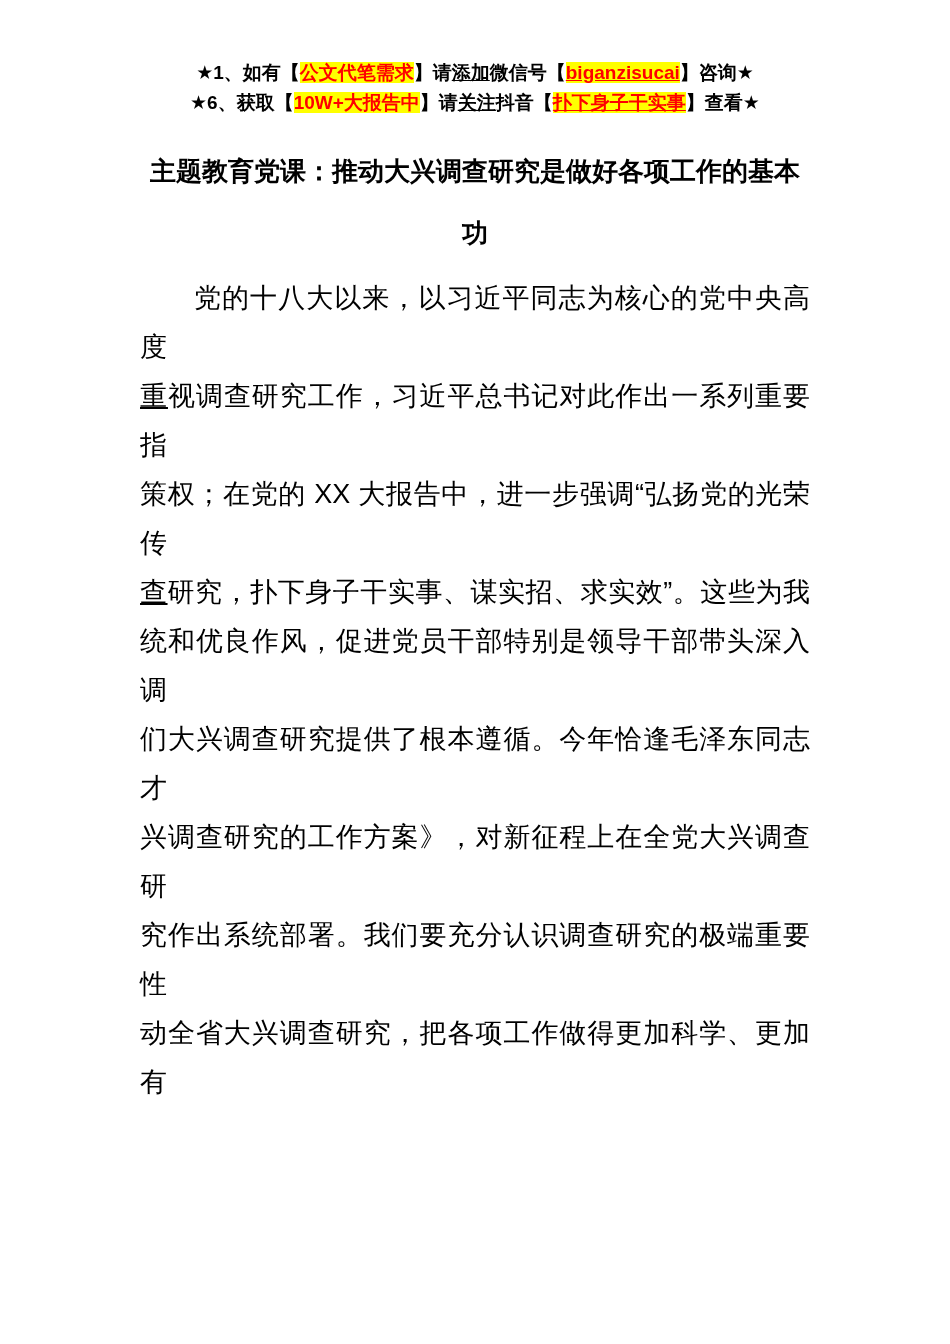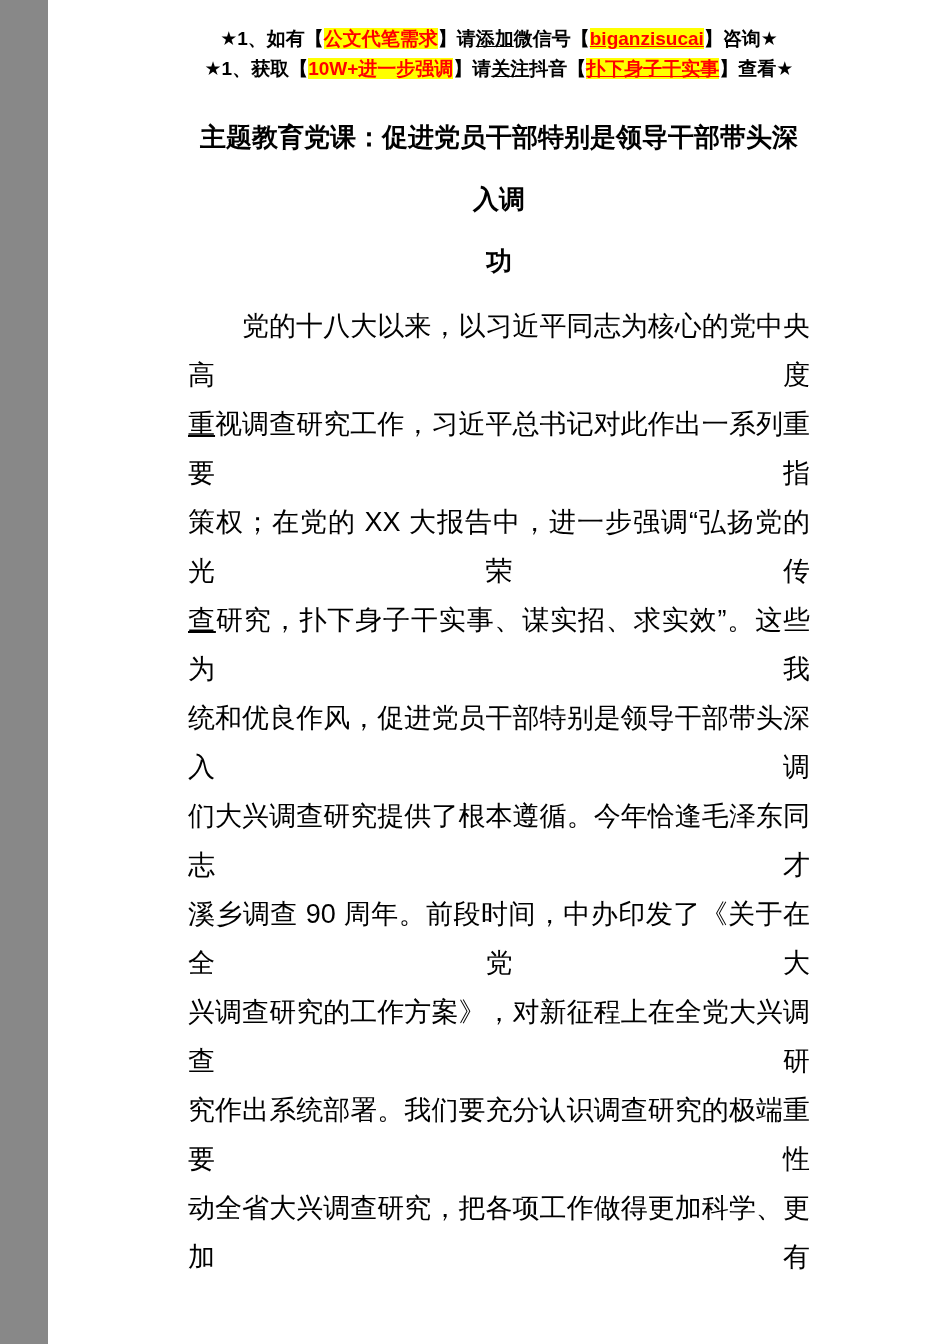--- a/index.html
+++ b/index.html
@@ -5,21 +5,21 @@
 <style>
   :root{
     --bg:#ffffff; --text:#000000; --red:#ff0000; --hl:#ffff00;
   }
   *{margin:0;padding:0;box-sizing:border-box;}
   html,body{background:#888;}
   body{display:flex;justify-content:center;}
   .page{
     width:950px;height:1344px;background:var(--bg);color:var(--text);
     font-family:"Liberation Sans","DejaVu Sans",sans-serif;
-    padding-top:24px;overflow:hidden;margin-left:48px;
+    padding-top:58px;overflow:hidden;
   }
   .banner .line{
     text-align:center;font-weight:bold;font-size:19px;line-height:30px;
     white-space:nowrap;
   }
   .title-block{margin:22px 140px 0;}
   .title-block .line{
     text-align:center;font-weight:bold;font-size:26px;line-height:62px;
   }
   .content{margin:0 140px;}
@@ -33,37 +33,36 @@
   .sh{background:var(--hl);}
   .su{text-decoration:underline;}
 </style>
 </head>
 <body>
 
 <div class="page">
 
   <div class="banner">
       <div class="line"><span>★1、如有【</span><span class="sr sh">公文代笔需求</span><span>】请</span><span class="su">添加</span><span>微信号【</span><span class="sr sh su">biganzisucai</span><span>】咨询★</span></div>
-      <div class="line"><span>★1、获取【</span><span class="sr sh">10W+进一步强调</span><span>】请</span><span class="su">关注</span><span>抖音【</span><span class="sr sh su">扑下身子干实事</span><span>】查看★</span></div>
+      <div class="line"><span>★6、获取【</span><span class="sr sh">10W+大报告中</span><span>】请</span><span class="su">关注</span><span>抖音【</span><span class="sr sh su">扑下身子干实事</span><span>】查看★</span></div>
     </div>
 
   <div class="title-block">
-      <div class="line"><span>主题教育党课：促进党员干部特别是领导干部带头深入调</span></div>
+      <div class="line"><span>主题教育党课：推动大兴调查研究是做好各项工作的基本</span></div>
       <div class="line"><span>功</span></div>
     </div>
 
   <div class="content">
     <div class="block block-body para1">
         <div class="line indent"><span>党的十八大以来，以习近平同志为核心的党中央高度</span></div>
         <div class="line"><span class="su">重</span><span>视调查研究工作，习近平总书记对此作出一系列重要指</span></div>
         <div class="line"><span>策权；在党的 XX 大报告中，进一步强调“弘扬党的光荣传</span></div>
         <div class="line"><span class="su">查</span><span>研究，扑下身子干实事、谋实招、求实效”。这些为我</span></div>
         <div class="line"><span>统和优良作风，促进党员干部特别是领导干部带头深入调</span></div>
         <div class="line"><span>们大兴调查研究提供了根本遵循。今年恰逢毛泽东同志才</span></div>
-        <div class="line"><span>溪乡调查 90 周年。前段时间，中办印发了《关于在全党大</span></div>
         <div class="line"><span>兴调查研究的工作方案》，对新征程上在全党大兴调查研</span></div>
         <div class="line"><span>究作出系统部署。我们要充分认识调查研究的极端重要性</span></div>
         <div class="line"><span>动全省大兴调查研究，把各项工作做得更加科学、更加有</span></div>
       </div>
 
   </div>
 
 </div>
 
 </body></html>

